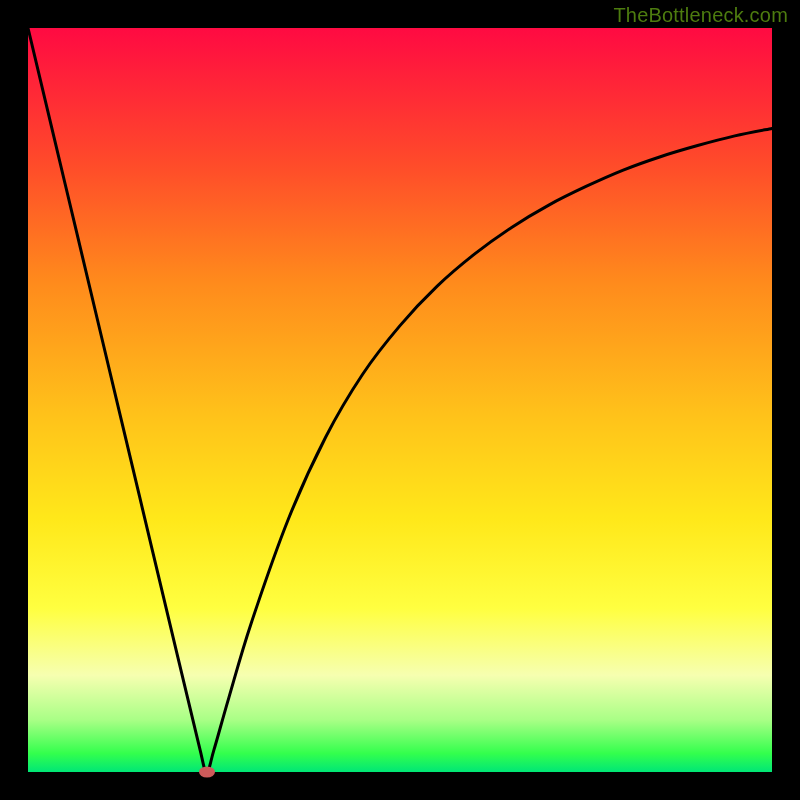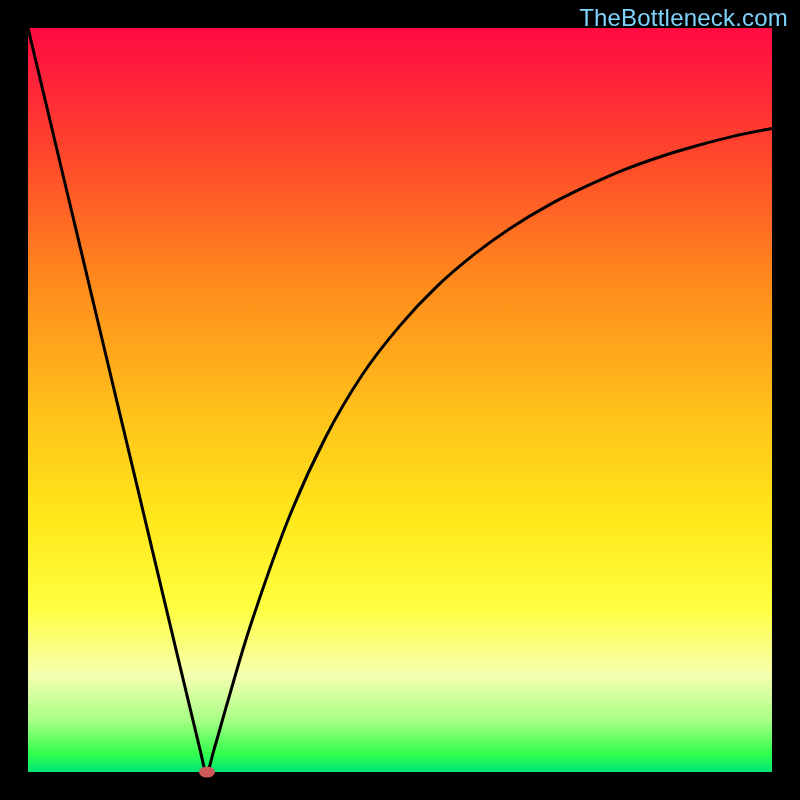--- a/index.html
+++ b/index.html
@@ -48,22 +48,22 @@
     width: 16px;
     height: 11px;
     background: #cc5a5a;
     border-radius: 50%;
     transform: translate(-50%, -50%);
   }
   .watermark {
     position: absolute;
     top: 4px;
     right: 12px;
-    color: #7dd3fc;
-    font-size: 24px;
+    color: #4d7c0f;
+    font-size: 20px;
     letter-spacing: 0.2px;
     font-weight: 500;
   }
 </style>
 </head>
 <body>
 
 <div class="frame">
   <div class="watermark">TheBottleneck.com</div>
 

